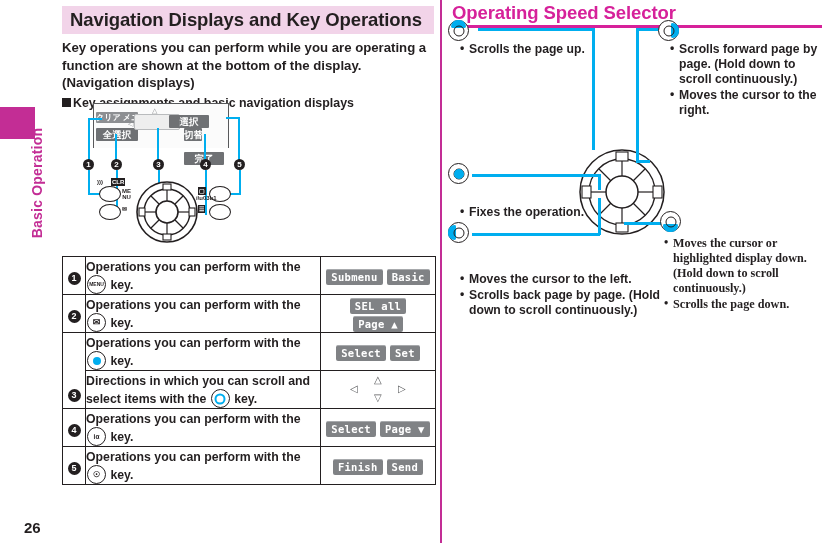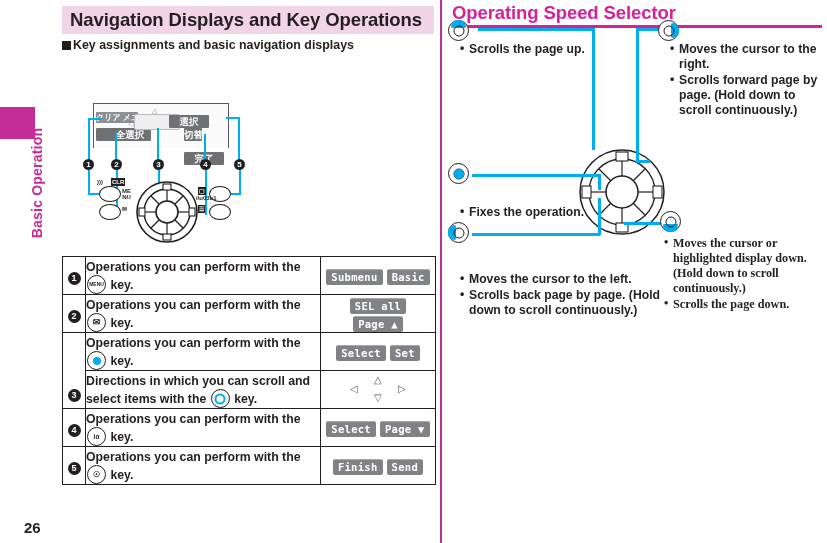--- a/index.html
+++ b/index.html
@@ -375,32 +375,33 @@
 </head>
 <body>
 
 <div id="chapter-tab"></div>
 <div id="chapter-label">Basic Operation</div>
 <div id="page-number">26</div>
 <div id="column-divider"></div>
 
 <div id="left-col">
   <div id="left-title">Navigation Displays and Key Operations</div>
+  <div id="left-intro">Key operations you can perform while you are operating a function are shown at the bottom of the display. (Navigation displays)</div>
   <div id="left-subhead">
     <span class="sq-bullet"></span>
     <span>Key assignments and basic navigation displays</span>
   </div>
 </div>
 
 <div id="phone-figure">
 
   <div id="phone-screen"></div>
 
   <div class="softkey" style="left:18px; top:9px; width:42px;">クリア メニュー</div>
-  <div class="softkey big" style="left:18px; top:25px; width:42px;padding-left:13px;">全選択</div>
+  <div class="softkey big" style="left:18px; top:25px; width:42px;">全選択</div>
 
   <div id="nav-center-box"></div>
   <div class="softkey big" style="left:59px; top:12px; width:40px; background:#6f7174;margin-left:32px;">選択</div>
   <div class="navtri" style="left:74px; top:4px;">△</div>
   <div class="navtri" style="left:50px; top:17px;">◁</div>
   <div class="navtri" style="left:101px; top:17px;">▷</div>
 
   <div class="softkey big" style="left:106px; top:9px; width:40px; background:#6f7174;margin-top:40px;">完了</div>
   <div class="softkey big" style="left:106px; top:25px; width:18px;">切替</div>
 
@@ -624,22 +625,22 @@
 </div>
 
 <div class="callout" style="left:460px; top:42px; width:144px;">
   <ul>
     <li>Scrolls the page up.</li>
   </ul>
 </div>
 
 <div class="callout" style="left:670px; top:42px; width:150px;">
   <ul>
+    <li>Scrolls forward page by page. (Hold down to scroll continuously.)</li>
     <li>Moves the cursor to the right.</li>
-    <li>Scrolls forward page by page. (Hold down to scroll continuously.)</li>
   </ul>
 </div>
 
 <div class="callout" style="left:460px; top:205px; width:160px;">
   <ul>
     <li>Fixes the operation.</li>
   </ul>
 </div>
 
 <div class="callout" style="left:460px; top:272px; width:200px;">

